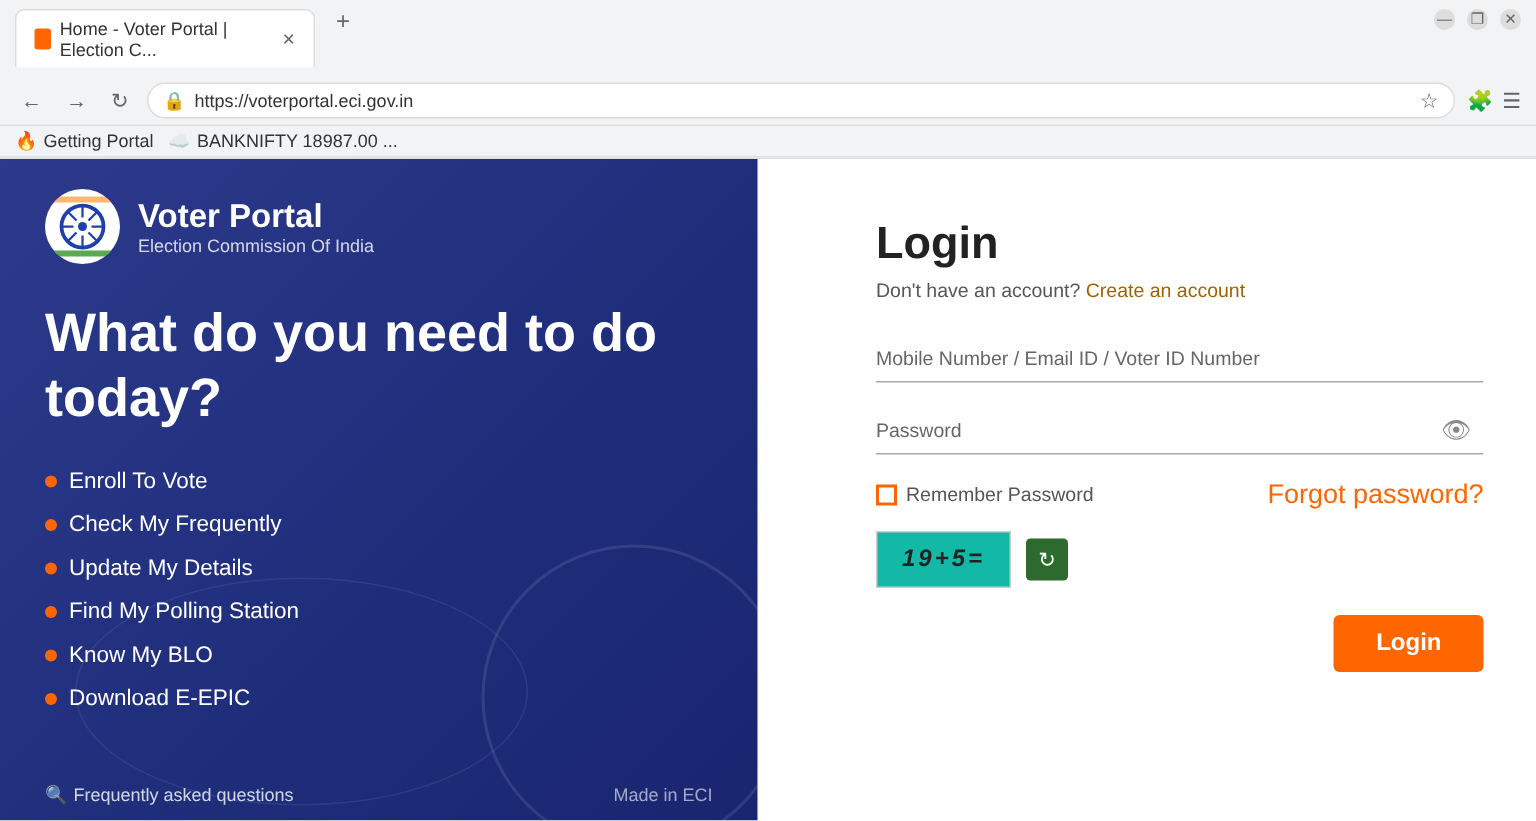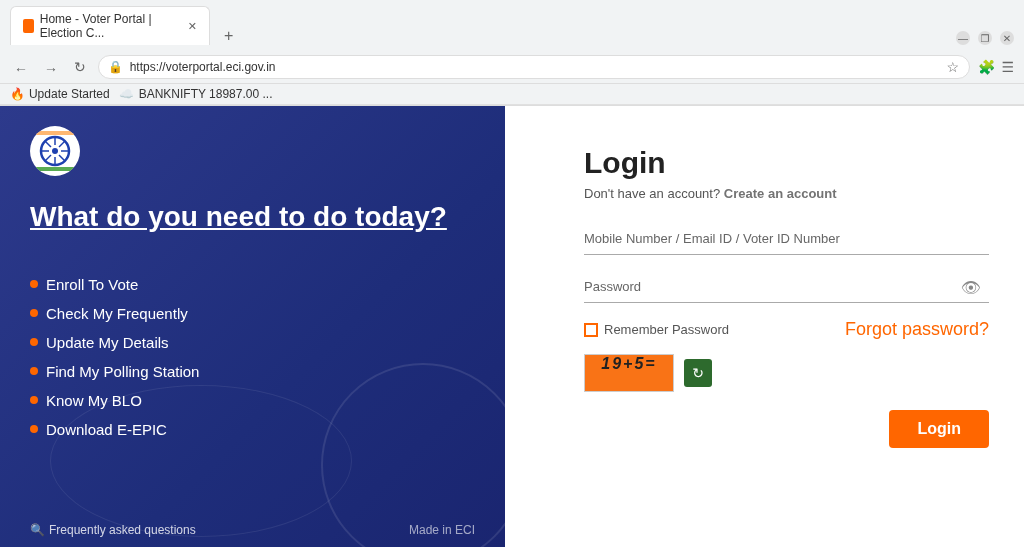--- a/index.html
+++ b/index.html
@@ -1,20 +1,20 @@
 <!DOCTYPE html>
 <html><head>
   <meta charset="utf-8">
   <style>
     * { margin: 0; padding: 0; box-sizing: border-box; }
     body { font-family: Arial, sans-serif; width: 1024px; height: 547px; overflow: hidden; background: #fff; }
 
     
     .browser-chrome { background: #f1f3f4; border-bottom: 1px solid #ddd; }
-    .browser-titlebar { display: flex; align-items: flex-end; padding: 6px 10px; gap: 8px; background: #f1f3f4; }
+    .browser-titlebar { display: flex; align-items: flex-start; padding: 6px 10px; gap: 8px; background: #f1f3f4; }
     .browser-tab { background: #fff; border-radius: 6px 6px 0 0; padding: 5px 12px; font-size: 12px; color: #333; display: flex; align-items: center; gap: 6px; border: 1px solid #ddd; border-bottom: none; max-width: 200px; }
     .browser-tab .favicon { width: 14px; height: 14px; background: #ff6600; border-radius: 2px; display: inline-block; }
     .tab-close { color: #666; font-size: 11px; cursor: pointer; margin-left: 4px; }
     .new-tab { background: transparent; border: none; font-size: 16px; color: #666; cursor: pointer; padding: 0 6px; }
     .window-controls { margin-left: auto; display: flex; gap: 8px; }
     .win-btn { width: 14px; height: 14px; border-radius: 50%; border: none; cursor: pointer; font-size: 10px; display: flex; align-items: center; justify-content: center; color: #666; background: #ddd; }
 
     .browser-toolbar { display: flex; align-items: center; padding: 4px 10px; gap: 8px; background: #f1f3f4; border-bottom: 1px solid #ddd; }
     .nav-btn { background: none; border: none; font-size: 14px; color: #666; cursor: pointer; padding: 2px 4px; }
     .address-bar { flex: 1; display: flex; align-items: center; background: #fff; border: 1px solid #ddd; border-radius: 20px; padding: 3px 10px; gap: 6px; }
@@ -33,50 +33,50 @@
     
     .left-panel { width: 505px; background: linear-gradient(135deg, #2d3a8c 0%, #1e2d7a 60%, #1a2570 100%); color: white; position: relative; overflow: hidden; padding: 20px 30px; }
     .left-panel::after { content: ''; position: absolute; bottom: -20px; right: -20px; width: 200px; height: 200px; border-radius: 50%; border: 2px solid rgba(255,255,255,0.1); }
     .left-panel::before { content: ''; position: absolute; bottom: 10px; left: 50px; width: 300px; height: 150px; border-radius: 50%; border: 1px solid rgba(255,255,255,0.08); }
 
     .portal-header { display: flex; align-items: center; gap: 12px; margin-bottom: 24px; }
     .eci-logo { width: 50px; height: 50px; background: white; border-radius: 50%; display: flex; align-items: center; justify-content: center; font-size: 8px; color: #333; overflow: hidden; }
     .portal-title h1 { font-size: 22px; font-weight: bold; color: white; }
     .portal-title p { font-size: 12px; color: rgba(255,255,255,0.8); }
 
-    .tagline { font-size: 28px; font-weight: bold; line-height: 1.2; margin-bottom: 36px; color: white; text-decoration: underline; }
+    .tagline { font-size: 36px; font-weight: bold; line-height: 1.2; margin-bottom: 20px; color: white; }
 
     .menu-list { list-style: none; }
     .menu-list li { padding: 6px 0; display: flex; align-items: center; gap: 8px; font-size: 15px; color: white; }
     .menu-bullet { width: 8px; height: 8px; background: #ff6600; border-radius: 50%; flex-shrink: 0; }
 
     .left-footer { position: absolute; bottom: 10px; left: 30px; right: 30px; display: flex; justify-content: space-between; align-items: center; }
     .faq-link { color: rgba(255,255,255,0.8); font-size: 12px; display: flex; align-items: center; gap: 4px; cursor: pointer; }
     .made-in-eci { color: rgba(255,255,255,0.6); font-size: 12px; }
 
     
     .right-panel { flex: 1; padding: 40px 35px; background: white; overflow-y: auto; margin-left: 44px; }
     .login-title { font-size: 30px; font-weight: bold; color: #222; margin-bottom: 6px; }
     .create-account-line { font-size: 13px; color: #555; margin-bottom: 22px; }
-    .create-account-link { color: #737373; font-weight: 700; cursor: pointer; }
+    .create-account-link { color: #a16207; font-weight: 400; cursor: pointer; }
 
     .form-group { margin-bottom: 16px; }
     .form-input { width: 100%; border: none; border-bottom: 1.5px solid #aaa; padding: 8px 0; font-size: 13px; color: #333; outline: none; background: transparent; }
     .form-input::placeholder { color: #666; font-size: 13px; }
     .password-wrapper { position: relative; }
     .password-wrapper .form-input { padding-right: 30px; }
     .eye-icon { position: absolute; right: 8px; top: 50%; transform: translateY(-50%); color: #888; font-size: 16px; cursor: pointer; }
 
     .remember-forgot { display: flex; justify-content: space-between; align-items: center; margin-bottom: 14px; }
     .remember-label { display: flex; align-items: center; gap: 6px; font-size: 13px; color: #555; }
     .remember-checkbox { width: 14px; height: 14px; border: 2px solid #ff6600; background: white; display: inline-block; cursor: pointer; }
     .forgot-link { color: #ff6600; font-size: 18px; cursor: pointer; font-weight: 500; }
 
     .captcha-row { display: flex; align-items: center; gap: 10px; margin-bottom: 18px; }
-    .captcha-img { background: #f97316; border: 1px solid #ccc; width: 90px; height: 38px; display: flex; justify-content: center; font-size: 16px; font-weight: bold; color: #222; font-style: italic; letter-spacing: 2px; flex-shrink: 0; }
+    .captcha-img { background: #14b8a6; border: 1px solid #ccc; width: 90px; height: 38px; display: flex; align-items: center; justify-content: center; font-size: 16px; font-weight: bold; color: #222; font-style: italic; letter-spacing: 2px; flex-shrink: 0; }
     .captcha-input-wrapper { flex: 1; position: relative; display: flex; align-items: center; }
     .captcha-input { width: 100%; border: 1px solid #ccc; border-radius: 3px; padding: 6px 10px; font-size: 13px; outline: none; }
     .captcha-arrows { display: flex; flex-direction: column; margin-right: 4px; }
     .captcha-arrow { background: none; border: none; color: #888; font-size: 10px; cursor: pointer; line-height: 1; }
     .captcha-refresh { background: #2d6a2d; color: white; border: none; border-radius: 3px; width: 28px; height: 28px; cursor: pointer; font-size: 14px; display: flex; align-items: center; justify-content: center; flex-shrink: 0; }
 
     .login-btn { float: right; background: #ff6600; color: white; border: none; border-radius: 4px; padding: 10px 28px; font-size: 16px; font-weight: 600; cursor: pointer; margin-bottom: 12px; }
 
     
     .eci-svg { width: 46px; height: 46px; }
@@ -107,21 +107,21 @@
       <span class="address-url">https://voterportal.eci.gov.in</span>
       <span class="star-icon">☆</span>
     </div>
     <div class="toolbar-icons">
       <button class="toolbar-icon">🧩</button>
       <button class="toolbar-icon">☰</button>
     </div>
   </div>
   <div class="bookmarks-bar">
     <span class="bookmark-item">
-      🔥 <span>Update Started</span>
+      🔥 <span>Getting Portal</span>
     </span>
     <span class="bookmark-item">
       ☁️ <span>BANKNIFTY 18987.00 ...</span>
     </span>
   </div>
 </div>
 
 <div class="page-content">
 
   <div class="left-panel">
@@ -138,20 +138,24 @@
           <line x1="29" y1="23" x2="37" y2="23" stroke="#1e40af" stroke-width="1.5"></line>
           <line x1="13" y1="13" x2="19" y2="19" stroke="#1e40af" stroke-width="1.5"></line>
           <line x1="27" y1="27" x2="33" y2="33" stroke="#1e40af" stroke-width="1.5"></line>
           <line x1="33" y1="13" x2="27" y2="19" stroke="#1e40af" stroke-width="1.5"></line>
           <line x1="13" y1="33" x2="19" y2="27" stroke="#1e40af" stroke-width="1.5"></line>
 
           <rect x="1" y="3" width="44" height="4" rx="1" fill="#ff9933" opacity="0.7"></rect>
           <rect x="1" y="39" width="44" height="4" rx="1" fill="#138808" opacity="0.7"></rect>
         </svg>
       </div>
+      <div class="portal-title">
+        <h1>Voter Portal</h1>
+        <p>Election Commission Of India</p>
+      </div>
     </div>
 
     <div class="tagline">What do you need to do today?</div>
 
     <ul class="menu-list">
       <li>
         <span class="menu-bullet"></span>
         <span>Enroll To Vote</span>
       </li>
       <li>

